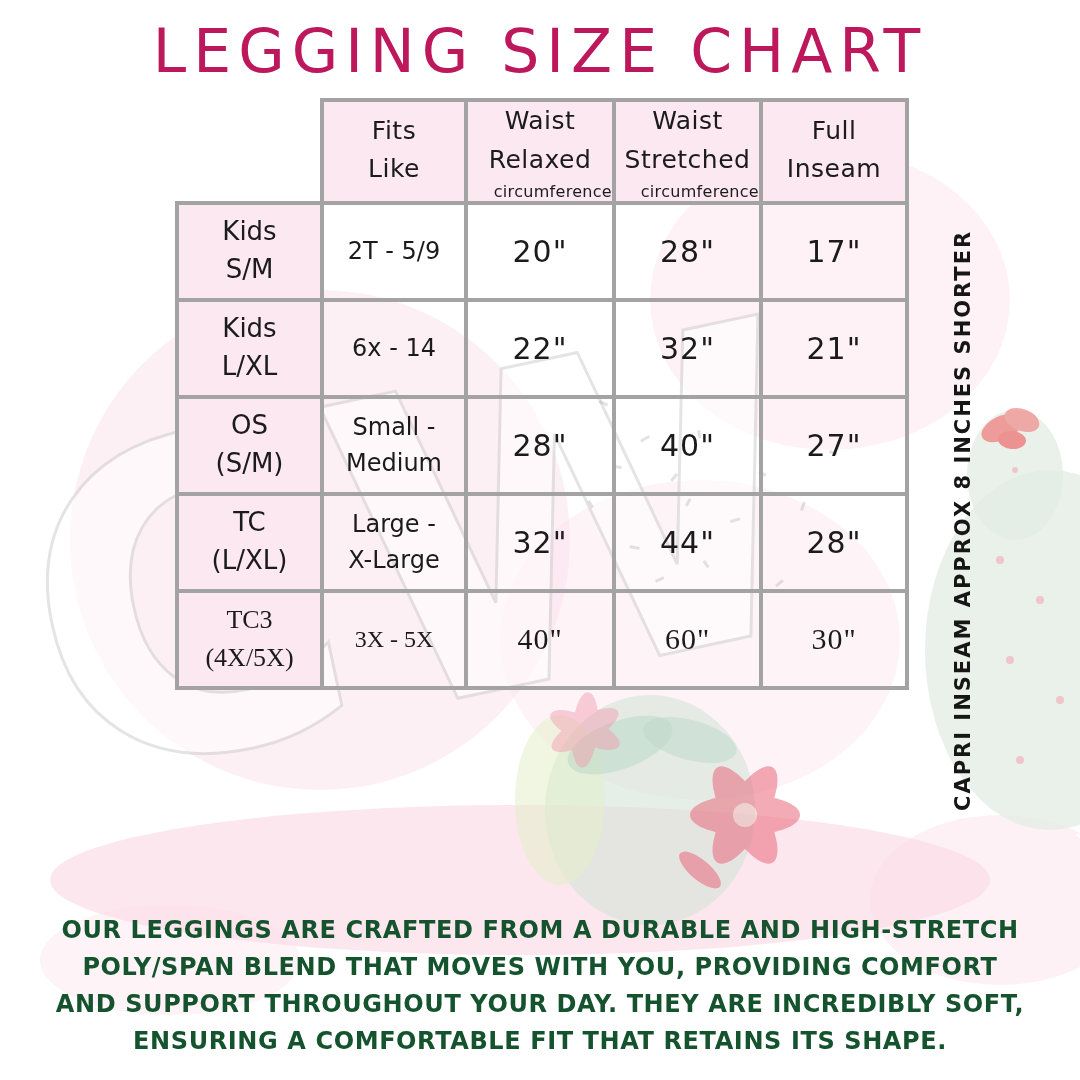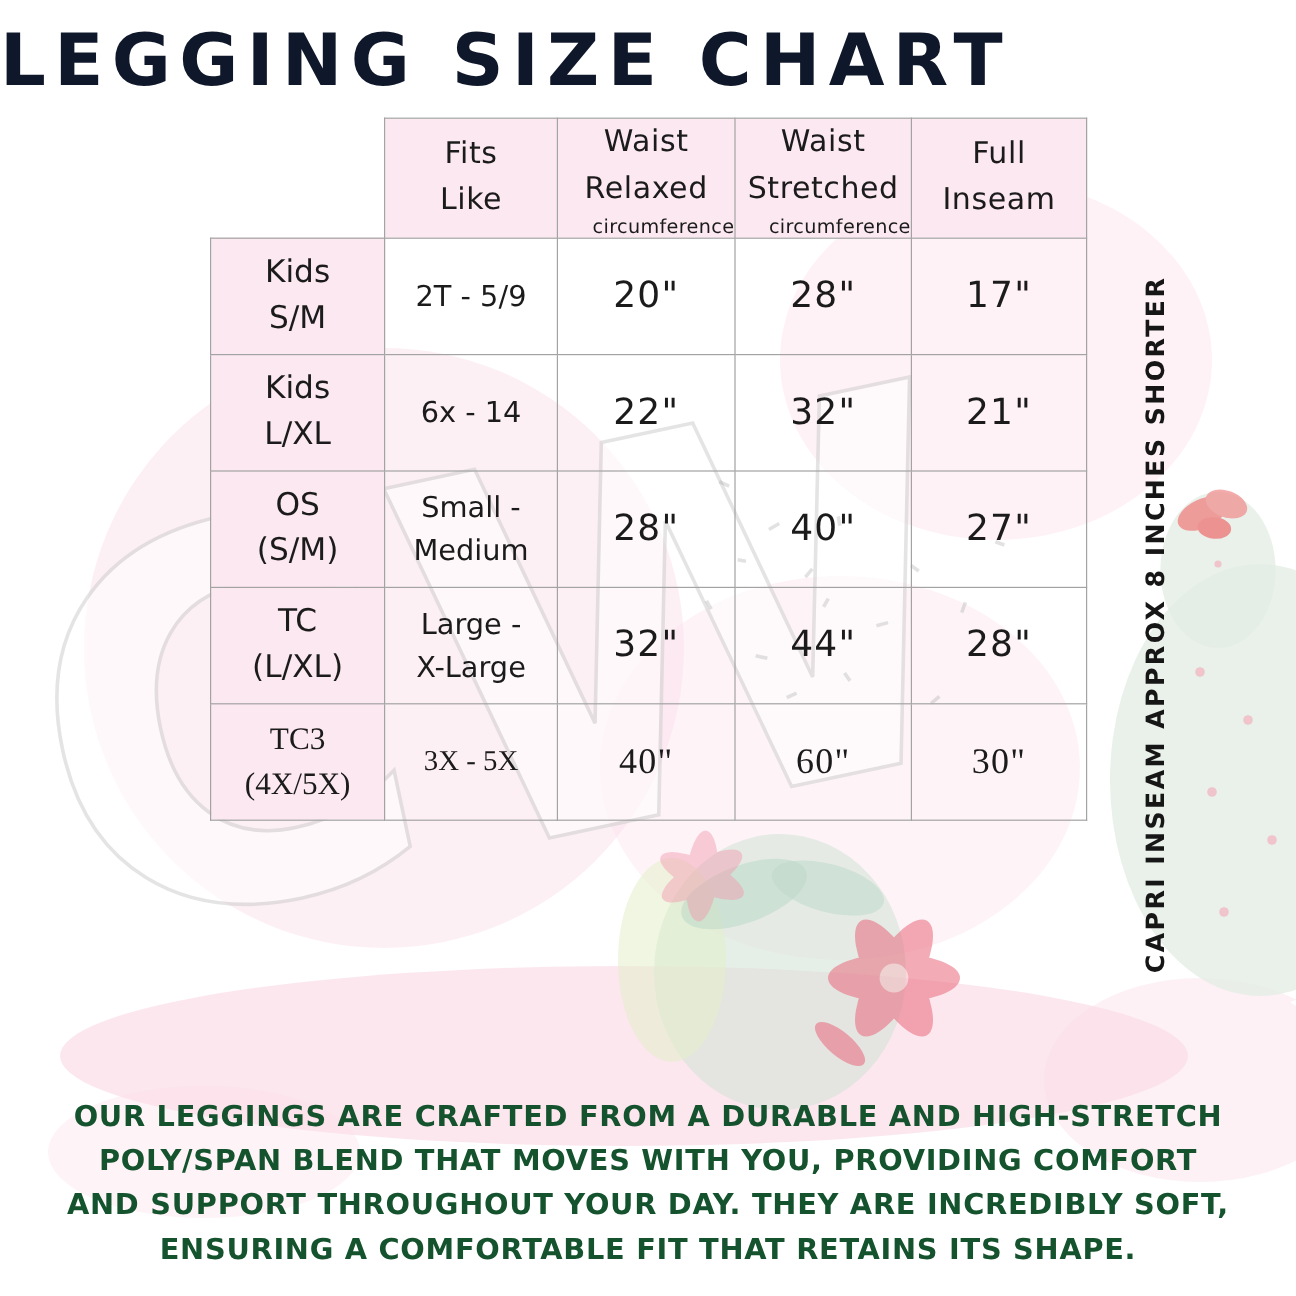--- a/index.html
+++ b/index.html
@@ -4,27 +4,27 @@
 <style>
   html,body { margin:0; padding:0; background:#ffffff; }
   .canvas {
     position:relative; width:1080px; height:1080px; overflow:hidden;
     background:#ffffff; font-family:"DejaVu Sans","Liberation Sans",sans-serif;
     color:#1b1b1b;
   }
   .wm { position:absolute; inset:0; z-index:0; }
   .layer { position:absolute; z-index:1; }
   .page-title {
-    top:16px; left:0; width:1080px; text-align:left;
-    font-size:60px; font-weight:bold; letter-spacing:7px; color:#0f172a;
+    top:16px; left:0; width:1080px; text-align:center;
+    font-size:60px; font-weight:normal; letter-spacing:7px; color:#be185d;
     white-space:nowrap;
   }
   table.tbl { position:absolute; left:175px; top:98px; z-index:1;
     border-collapse:collapse; table-layout:fixed; background:transparent; }
-  .tbl td { border:1px solid #a3a3a3; text-align:center; vertical-align:middle; padding:0; }
+  .tbl td { border:4px solid #a3a3a3; text-align:center; vertical-align:middle; padding:0; }
   .tbl td.blank { border:none; background:transparent; }
   .tbl td.head { background:#fce8f0; }
   .tbl td.rowlab { background:#fce8f0; font-size:26px; line-height:1.45; }
   .tbl td.val { background:transparent; font-size:30px; letter-spacing:1px; }
   .tbl td.fits { background:transparent; font-size:24px; line-height:1.5; }
   .pre { white-space:pre-line; }
   .h-title { font-size:25px; line-height:1.55; letter-spacing:0.5px; }
   .h-sub { font-size:16px; margin-top:2px; letter-spacing:0.3px;text-align:right; }
   .side-note {
     top:230px; left:928px; width:70px; height:580px;

